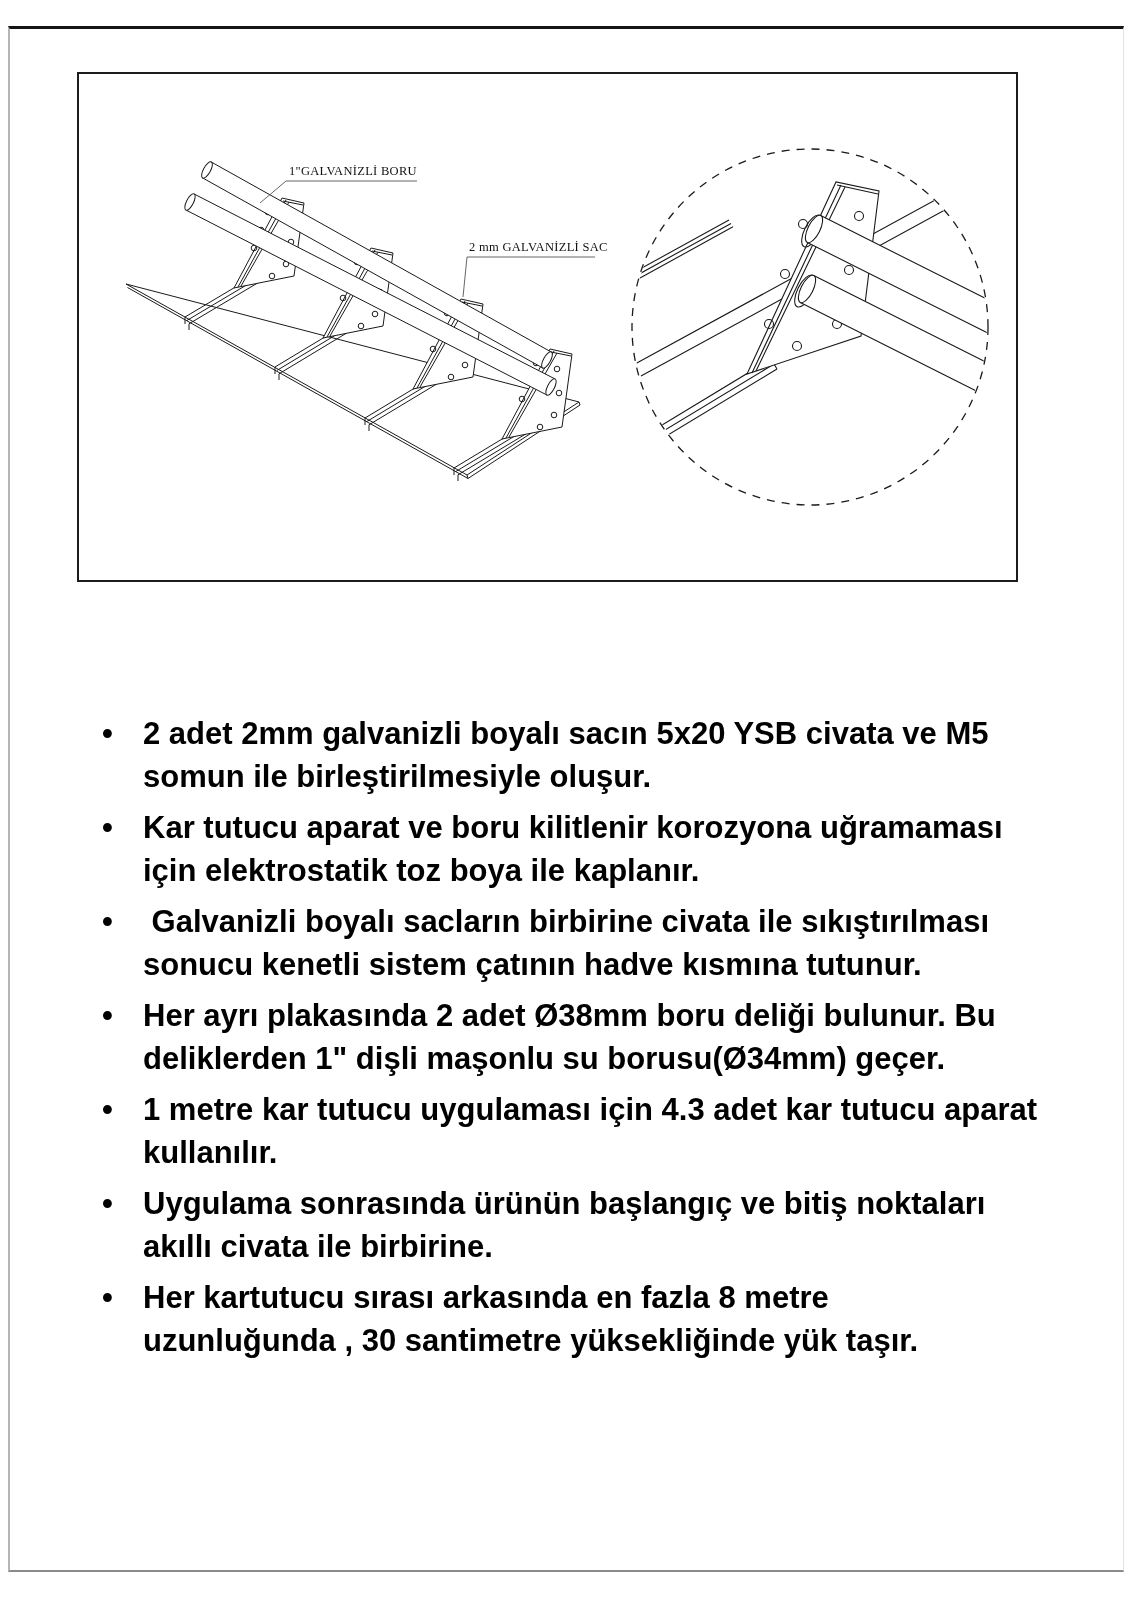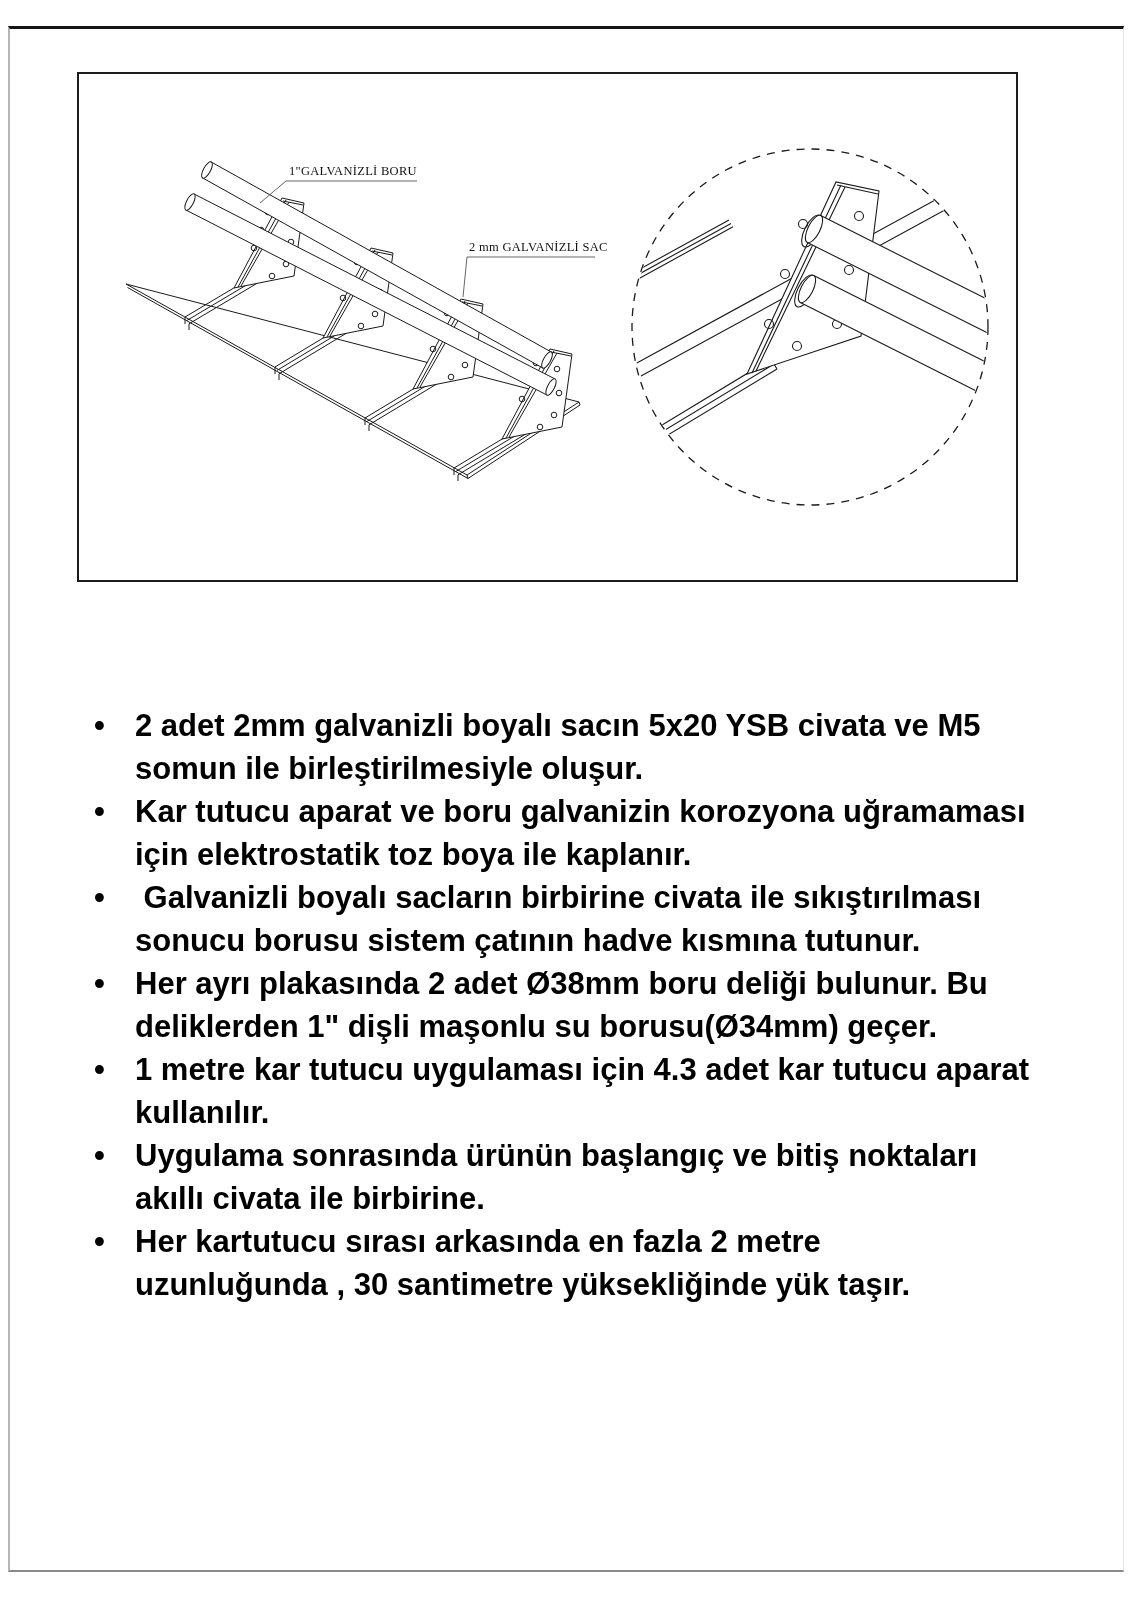--- a/index.html
+++ b/index.html
@@ -19,21 +19,21 @@
   .figure-box{
     position:absolute;left:77px;top:72px;width:941px;height:510px;
     box-sizing:border-box;border:2px solid #1c1c1c;background:#ffffff;
   }
   .figure-box svg{display:block;}
   .bullet-list{
     position:absolute;left:88px;top:704px;width:1030px;
     margin:0;padding:0;list-style:none;
   }
   .bullet-list li{
-    position:relative;padding-left:47px;margin:0;
+    position:relative;padding-left:47px;margin:8px;
     font-weight:bold;font-size:31px;line-height:43px;color:#000;
     white-space:pre;letter-spacing:0px;
   }
   .bullet-list li::before{
     content:"\2022";
     position:absolute;left:6px;top:0;
     font-size:31px;line-height:43px;color:#000;
   }
   .tech-label{
     font-family:"Liberation Serif", serif;
@@ -166,25 +166,25 @@
         <ellipse cx="728" cy="215" rx="6" ry="15" transform="rotate(26.7 728 215)" fill="#ffffff"></ellipse>
       </g>
       <circle cx="731" cy="253" r="178" stroke-dasharray="8 7" stroke-width="1.3"></circle>
     </g>
   </svg>
 </div>
 
 <ul class="bullet-list">
     <li>2 adet 2mm galvanizli boyalı sacın 5x20 YSB civata ve M5
 somun ile birleştirilmesiyle oluşur.</li>
-    <li>Kar tutucu aparat ve boru galvanizin korozyona uğramaması
+    <li>Kar tutucu aparat ve boru kilitlenir korozyona uğramaması
 için elektrostatik toz boya ile kaplanır.</li>
     <li> Galvanizli boyalı sacların birbirine civata ile sıkıştırılması
-sonucu borusu sistem çatının hadve kısmına tutunur.</li>
+sonucu kenetli sistem çatının hadve kısmına tutunur.</li>
     <li>Her ayrı plakasında 2 adet Ø38mm boru deliği bulunur. Bu
 deliklerden 1" dişli maşonlu su borusu(Ø34mm) geçer.</li>
     <li>1 metre kar tutucu uygulaması için 4.3 adet kar tutucu aparat
 kullanılır.</li>
     <li>Uygulama sonrasında ürünün başlangıç ve bitiş noktaları
 akıllı civata ile birbirine.</li>
-    <li>Her kartutucu sırası arkasında en fazla 2 metre
+    <li>Her kartutucu sırası arkasında en fazla 8 metre
 uzunluğunda , 30 santimetre yüksekliğinde yük taşır.</li>
   </ul>
 
 </body></html>

